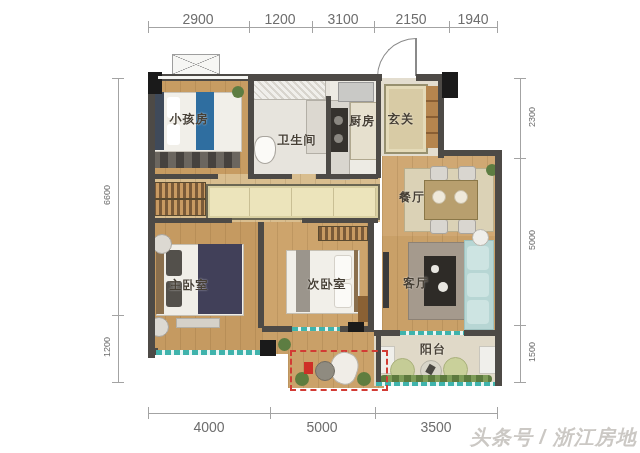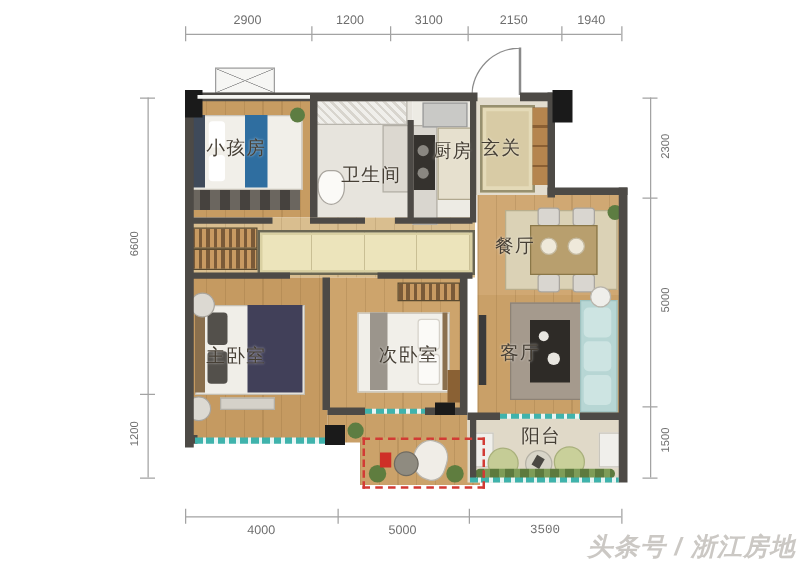--- a/index.html
+++ b/index.html
@@ -1,24 +1,24 @@
 <!DOCTYPE html>
 <html><head>
 <meta charset="utf-8">
 <style>
   html,body{margin:0;padding:0;background:#ffffff;}
   .canvas{position:relative;width:640px;height:453px;background:#ffffff;overflow:hidden;
           font-family:"Liberation Sans","DejaVu Sans",sans-serif;}
   .a{position:absolute;}
   .dimline{position:absolute;background:#a3a3a3;}
   .tick{position:absolute;background:#a3a3a3;}
-  .dimtxt{position:absolute;font-size:10px;color:#6e6e6e;transform:translateX(-50%);white-space:nowrap;}
+  .dimtxt{position:absolute;font-size:14px;color:#6e6e6e;transform:translateX(-50%);white-space:nowrap;}
   .dimtxt-v{position:absolute;font-size:9px;color:#6e6e6e;width:36px;text-align:center;
             transform:rotate(-90deg);white-space:nowrap;}
-  .roomtxt{position:absolute;font-size:15px;font-weight:normal;color:#463f35;letter-spacing:1px;
+  .roomtxt{position:absolute;font-size:12px;font-weight:bold;color:#463f35;letter-spacing:1px;
            transform:translate(-50%,-50%);white-space:nowrap;text-shadow:0 0 2px rgba(255,255,255,.7);z-index:40;}
   .wall{position:absolute;background:#4d4a46;z-index:20;}
   .blk{position:absolute;background:#1a1a1a;z-index:21;}
   .floor{position:absolute;z-index:1;}
   .wood{background-image:repeating-linear-gradient(90deg,rgba(90,60,20,.13) 0 1px,rgba(0,0,0,0) 1px 15px);}
   .furn{position:absolute;z-index:10;}
   .win{position:absolute;z-index:25;background:repeating-linear-gradient(90deg,#3fb3ac 0 6px,#e8f6f5 6px 9px);}
   .hatch-w{background:repeating-linear-gradient(90deg,#7a5a38 0 3px,#c89a62 3px 6px);border:1px solid #5a4a30;}
   .hatch-d{background:repeating-linear-gradient(45deg,#d8d5ce 0 2px,#f0efeb 2px 5px);border:1px solid #b8b5ad;}
   .xbox{position:absolute;border:1px solid #9e9e9e;background-color:#f6f6f4;z-index:5;
@@ -71,21 +71,21 @@
   </div>
 
   <div>
     <div class="dimline" style="left:148px;top:413px;width:349px;height:1px;"></div>
     <div class="tick" style="left:148px;top:407px;width:1px;height:12px;"></div>
     <div class="tick" style="left:270px;top:407px;width:1px;height:12px;"></div>
     <div class="tick" style="left:375px;top:407px;width:1px;height:12px;"></div>
     <div class="tick" style="left:497px;top:407px;width:1px;height:12px;"></div>
     <div class="dimtxt" style="left:209px;top:419px;">4000</div>
     <div class="dimtxt" style="left:322px;top:419px;">5000</div>
-    <div class="dimtxt" style="left:436px;top:419px;font-family:Liberation Mono, monospace;">3500</div>
+    <div class="dimtxt" style="left:436px;top:419px;">3500</div>
   </div>
 
   <div class="floor wood" style="left:150px;top:78px;width:100px;height:96px;background-color:#c79c62;"></div>
   <div class="floor" style="left:250px;top:78px;width:80px;height:96px;background-color:#e7e4dd;"></div>
   <div class="floor" style="left:330px;top:78px;width:48px;height:102px;background-color:#edebe4;"></div>
   <div class="floor" style="left:378px;top:78px;width:60px;height:78px;background-color:#e3ddcf;"></div>
   <div class="floor wood" style="left:150px;top:174px;width:230px;height:48px;background-color:#d9be8f;"></div>
   <div class="floor wood" style="left:382px;top:156px;width:114px;height:80px;background-color:#d0a873;"></div>
   <div class="floor wood" style="left:382px;top:236px;width:114px;height:96px;background-color:#c9a068;"></div>
   <div class="floor wood" style="left:150px;top:222px;width:112px;height:130px;background-color:#c59a61;"></div>

